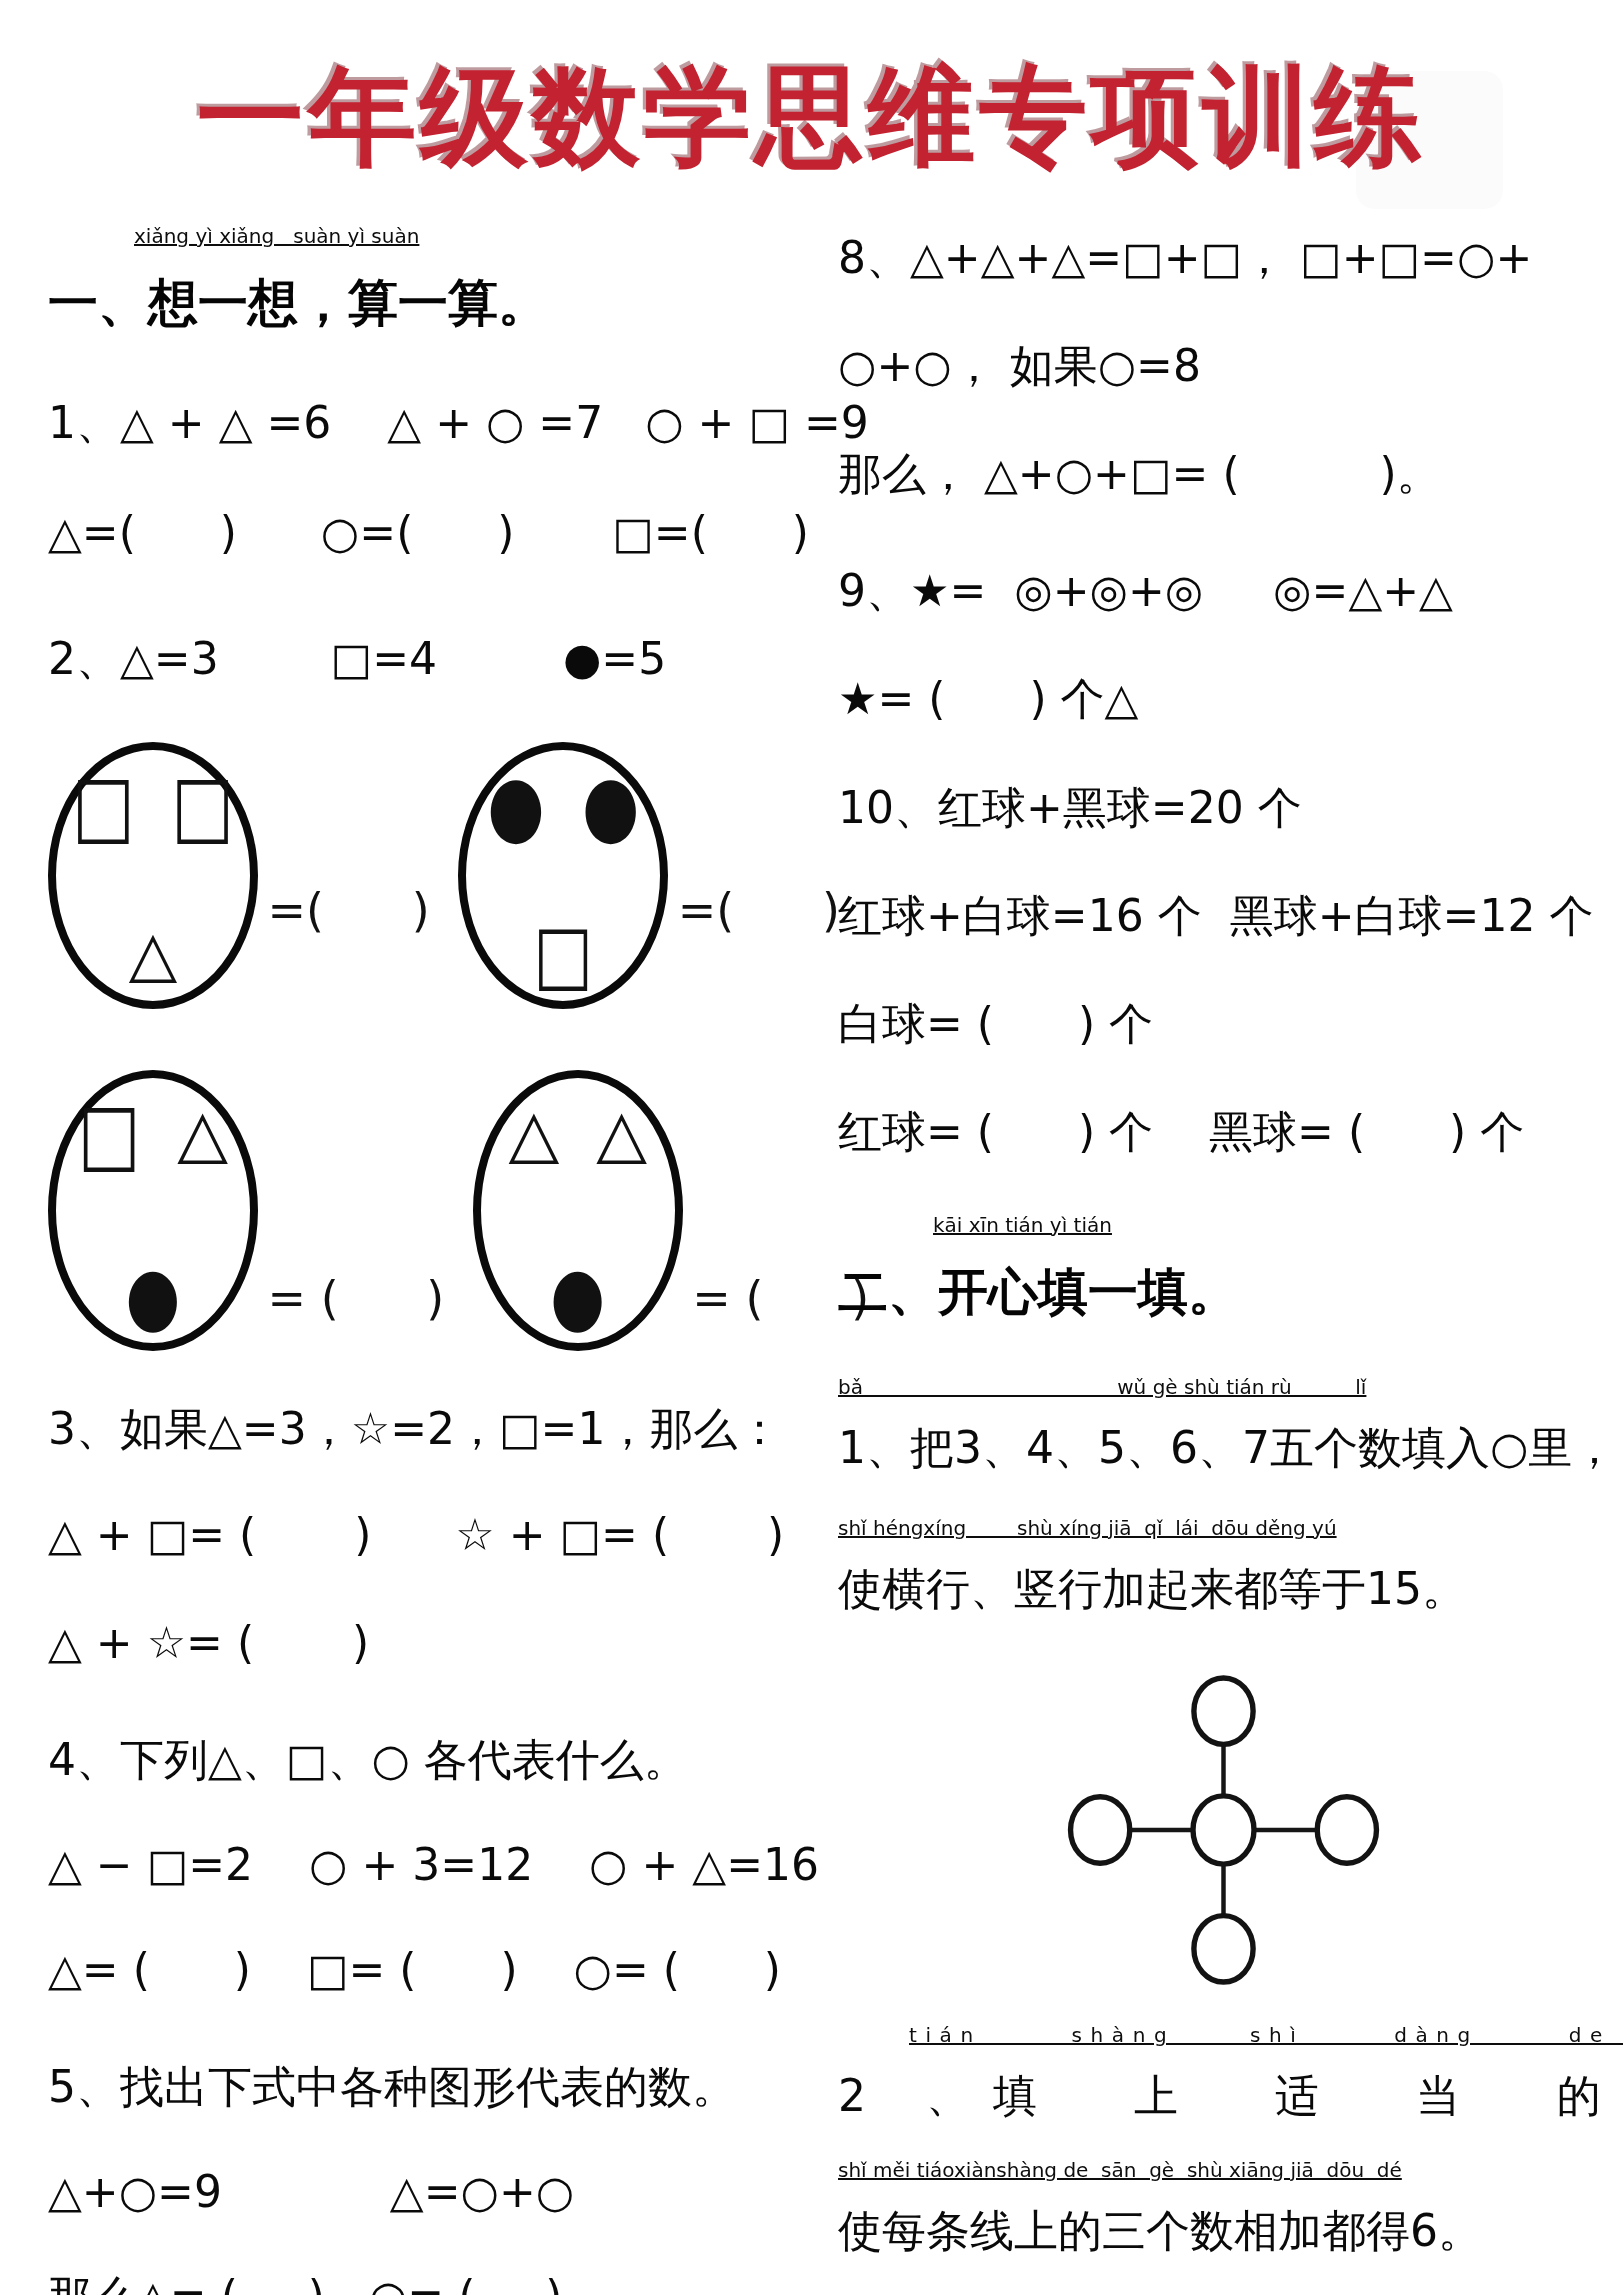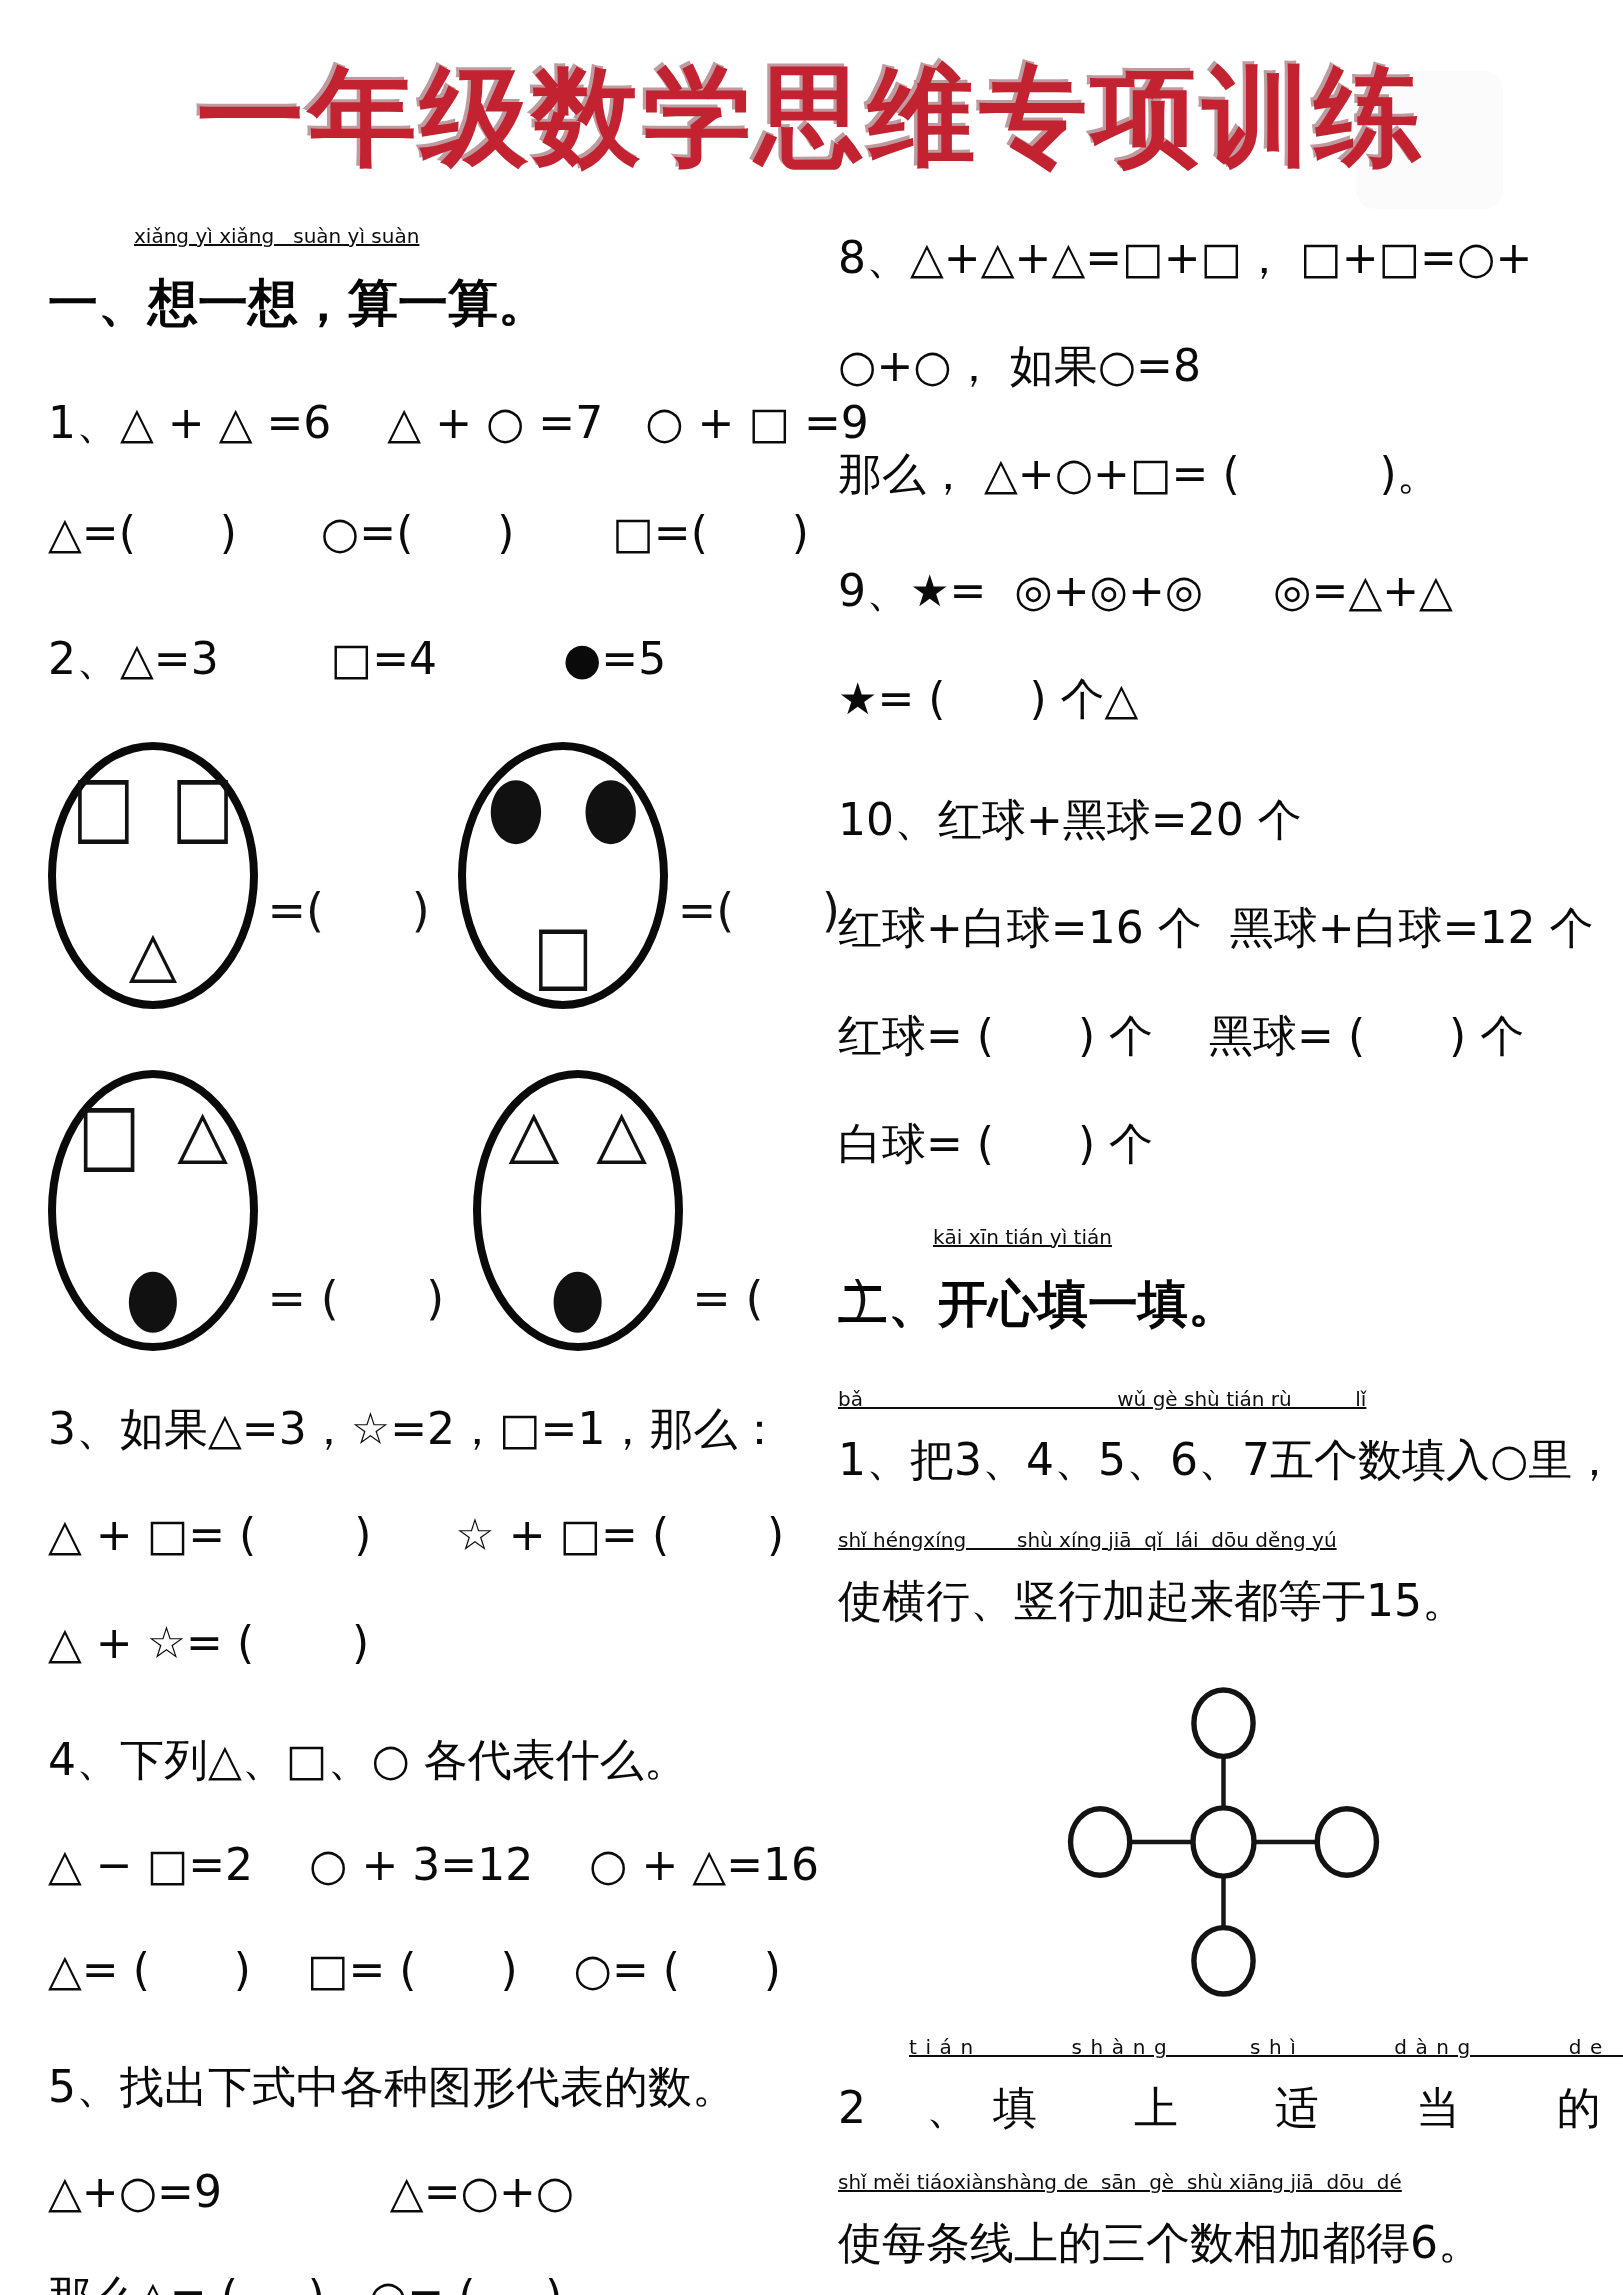--- a/index.html
+++ b/index.html
@@ -151,24 +151,24 @@
   </div>
 
   <div class="col right">
     <div class="line" style="margin-top:3.8px">8、△+△+△=□+□， □+□=○+</div>
     <div class="line" style="margin-top:28px">○+○， 如果○=8</div>
     <div class="line" style="margin-top:28px">那么， △+○+□= (          )。</div>
 
     <div class="line" style="margin-top:28px">9、★=  ◎+◎+◎     ◎=△+△</div>
     <div class="line" style="margin-top:28px">★= (      ) 个△</div>
 
-    <div class="line" style="margin-top:32px">10、红球+黑球=20 个</div>
+    <div class="line" style="margin-top:20px">10、红球+黑球=20 个</div>
     <div class="line" style="margin-top:28px">红球+白球=16 个  黑球+白球=12 个</div>
+    <div class="line" style="margin-top:28px">白球= (      ) 个</div>
     <div class="line" style="margin-top:28px">红球= (      ) 个    黑球= (      ) 个</div>
-    <div class="line" style="margin-top:28px">白球= (      ) 个</div>
 
     <div class="pinyin ind2" style="margin-top:22px">kāi xīn tián yì tián</div>
     <div class="heading">二、开心填一填。</div>
 
     <div class="pinyin" style="margin-top:19px">bǎ                                        wǔ gè shù tián rù          lǐ</div>
     <div class="line" style="line-height:60px">1、把3、4、5、6、7五个数填入○里，</div>
     <div class="pinyin" style="margin-top:19px">shǐ héngxíng        shù xíng jiā  qǐ  lái  dōu děng yú</div>
     <div class="line" style="line-height:60px">使横行、竖行加起来都等于15。</div>
 
     

